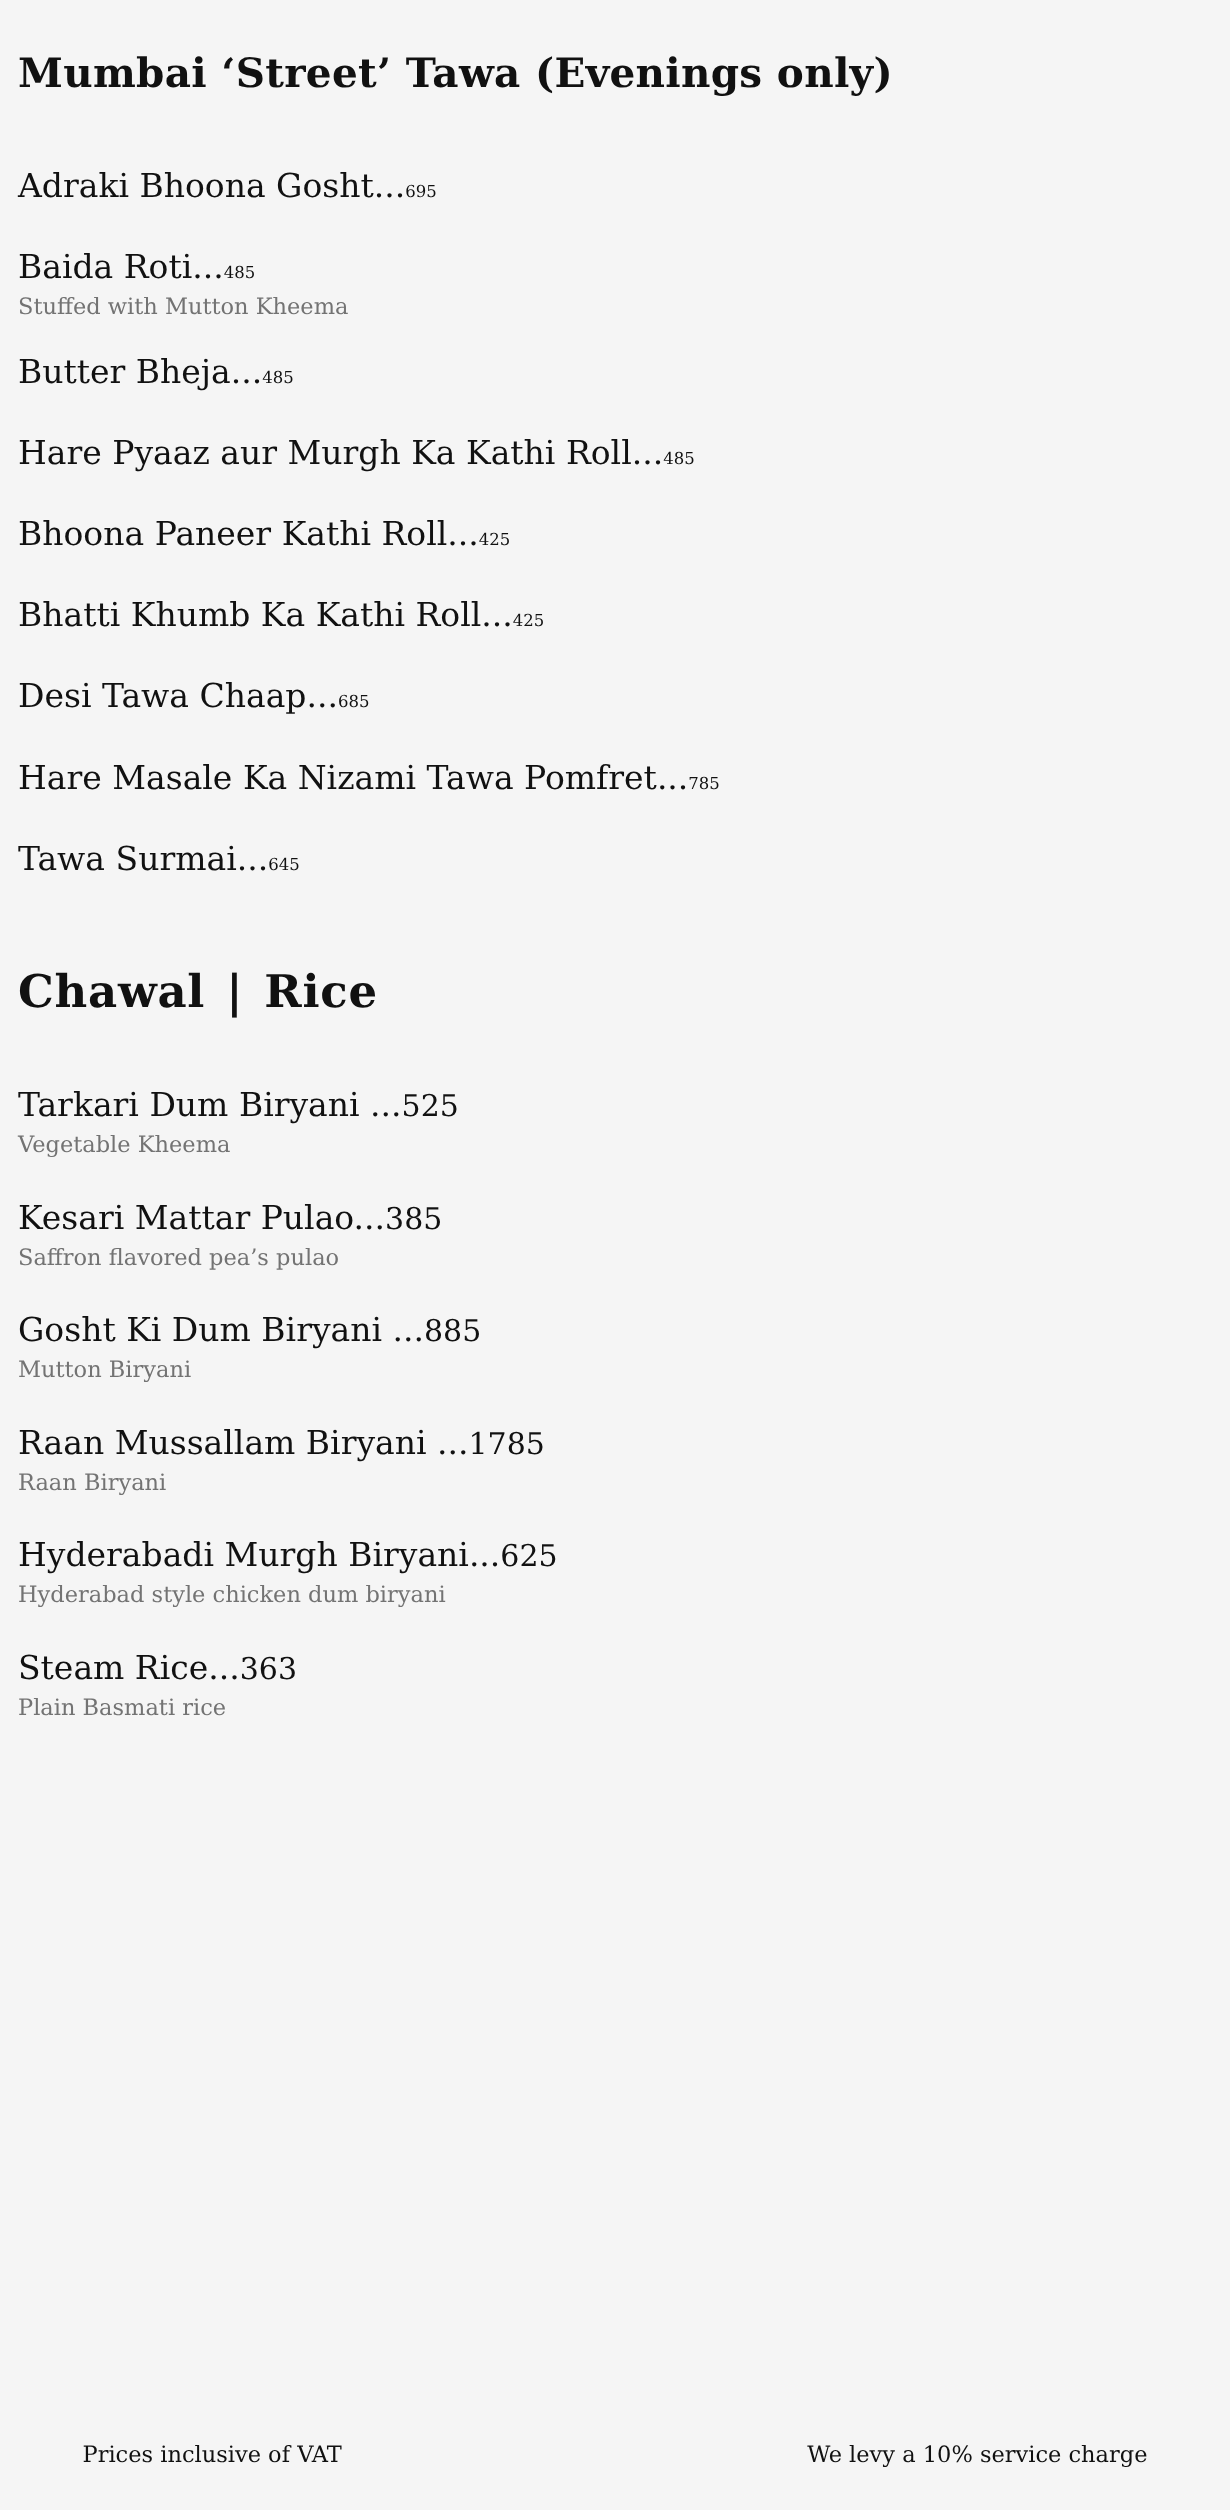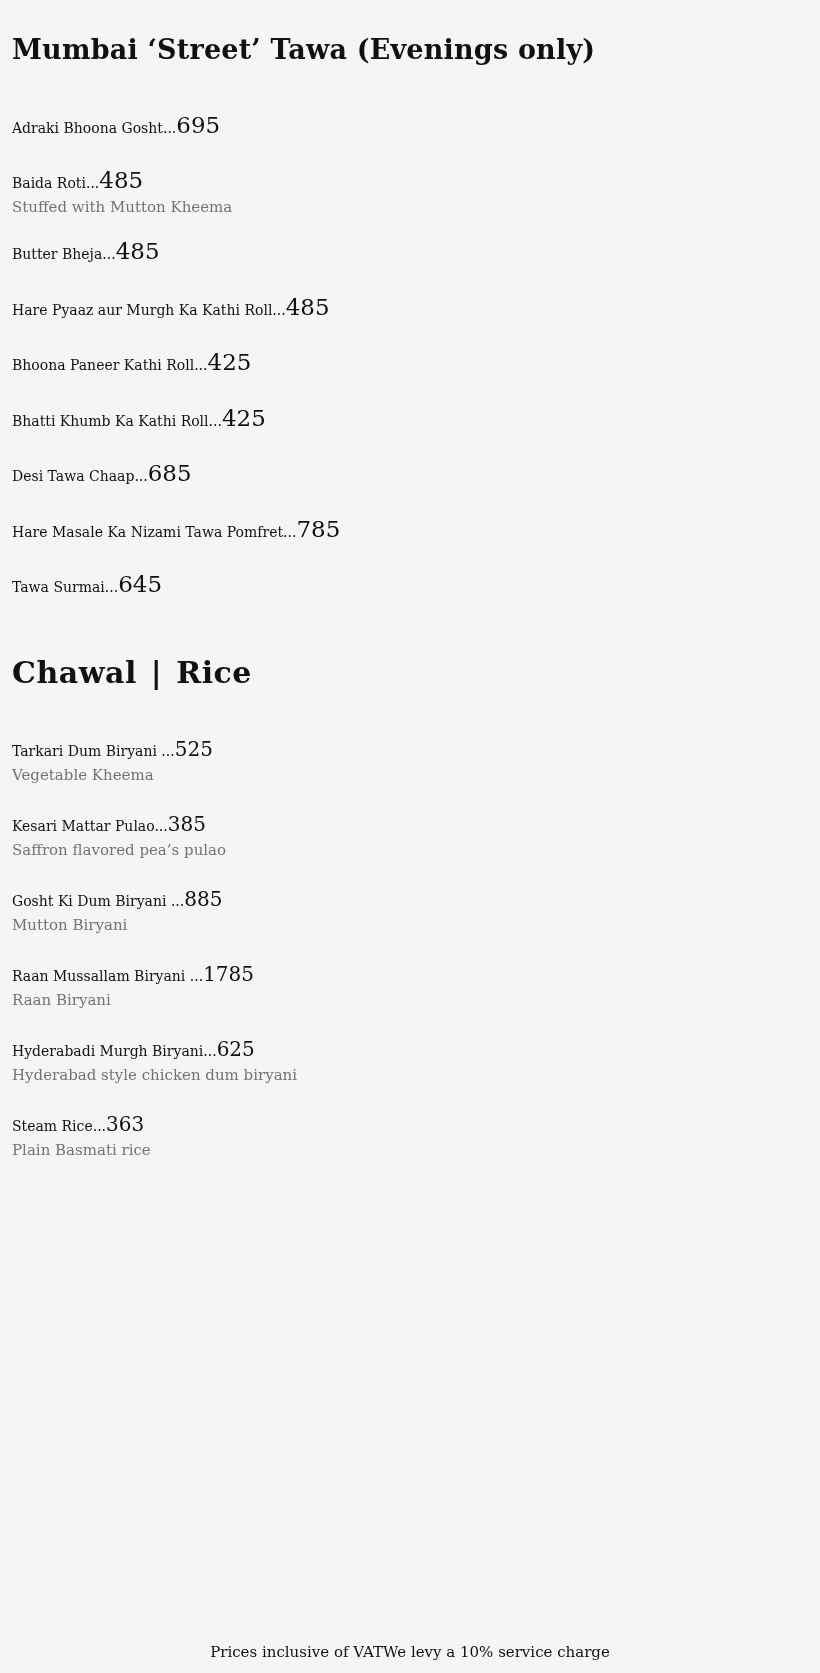--- a/index.html
+++ b/index.html
@@ -54,24 +54,24 @@
     margin-bottom: 20px;
   }
   .item-line {
     font-family: "DejaVu Serif", "Liberation Serif", serif;
     font-size: 22px;
     line-height: 1.28;
     color: #111111;
     white-space: nowrap;
   }
   .item-name {
-    font-size: 14px;
+    font-size: 22px;
   }
   .item-price {
-    font-size: 23px;
+    font-size: 11px;
   }
   .item-desc {
     font-family: "DejaVu Serif", "Liberation Serif", serif;
     font-size: 15px;
     line-height: 1.3;
     color: #737373;
     margin-top: 2px;
   }
   #section-rice {
     margin-top: 56px;
@@ -91,25 +91,25 @@
   #section-rice .item-line {
     font-size: 23px;
   }
   #section-rice .item-price {
     font-size: 20px;
   }
   .footer {
     position: absolute;
     left: 0;
     right: 0;
-    bottom: 12px;
+    bottom: 28px;
     padding: 0 55px;
     box-sizing: border-box;
     display: flex;
-    justify-content: center;
+    justify-content: space-between;
     align-items: center;
     font-family: "DejaVu Serif", "Liberation Serif", serif;
     font-size: 15px;
     color: #111111;
   }
 </style>
 </head>
 <body>
 
 <div class="page">

